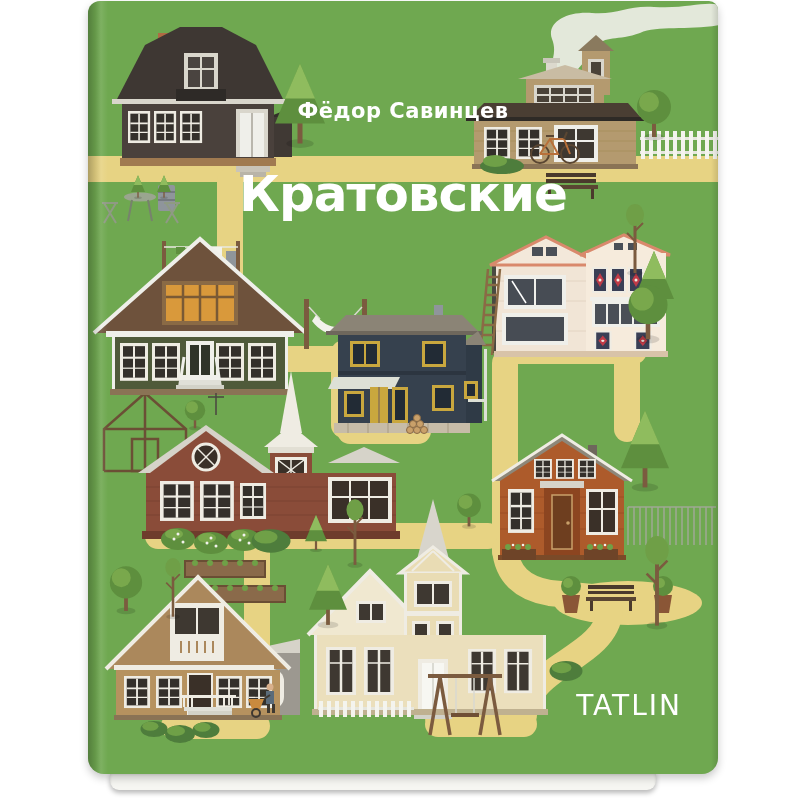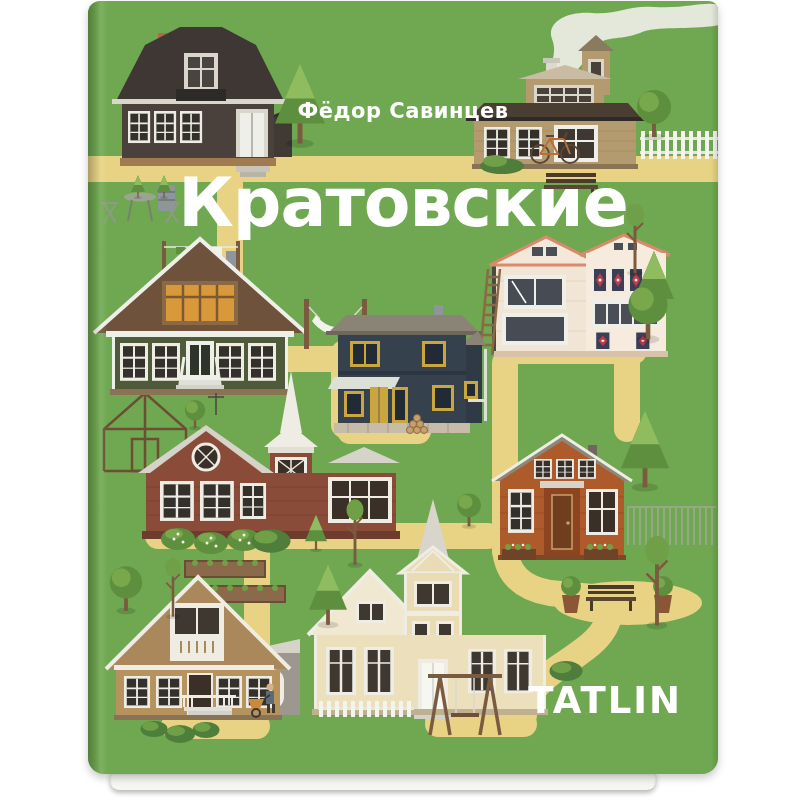--- a/index.html
+++ b/index.html
@@ -22,23 +22,23 @@
   .cover::before{content:'';position:absolute;left:0;top:0;bottom:0;width:20px;z-index:9;
          background:linear-gradient(90deg,rgba(0,0,0,.25),rgba(0,0,0,.10) 35%,rgba(255,255,255,.10) 65%,rgba(0,0,0,0));}
   .cover::after{content:'';position:absolute;right:0;top:0;bottom:0;width:7px;z-index:9;
          background:linear-gradient(270deg,rgba(0,0,0,.12),rgba(0,0,0,0));}
   svg.art{position:absolute;left:0;top:0;}
   .road{stroke:var(--path-yellow);stroke-width:26;stroke-linecap:round;fill:none;}
   .blob{fill:var(--path-yellow);}
   .author{position:absolute;top:98px;left:0;width:100%;text-align:center;z-index:5;
           color:var(--text-white);font-size:21px;font-weight:700;letter-spacing:.5px;}
   .title{position:absolute;top:170px;left:0;width:100%;text-align:center;z-index:5;
-         color:var(--text-white);font-size:68px;line-height:.94;font-weight:700;letter-spacing:-1px;}
+         color:var(--text-white);font-size:50px;line-height:.94;font-weight:700;letter-spacing:-1px;}
   .logo{position:absolute;right:36px;bottom:52px;z-index:5;color:var(--text-white);
-        font-size:37px;font-weight:700;letter-spacing:2px;margin-top:12px;}
+        font-size:28px;font-weight:400;letter-spacing:2px;margin-top:12px;}
 </style>
 </head>
 <body>
 
 <div class="stage">
   <div class="book">
     <div class="pages"></div>
     <div class="cover">
 
       <svg class="art" width="630" height="773" viewBox="0 0 630 773">

